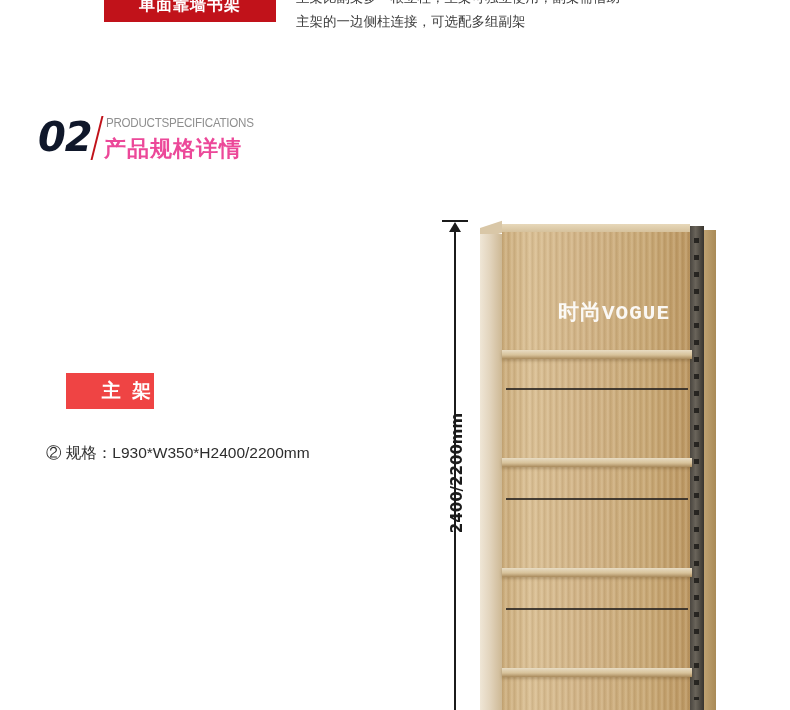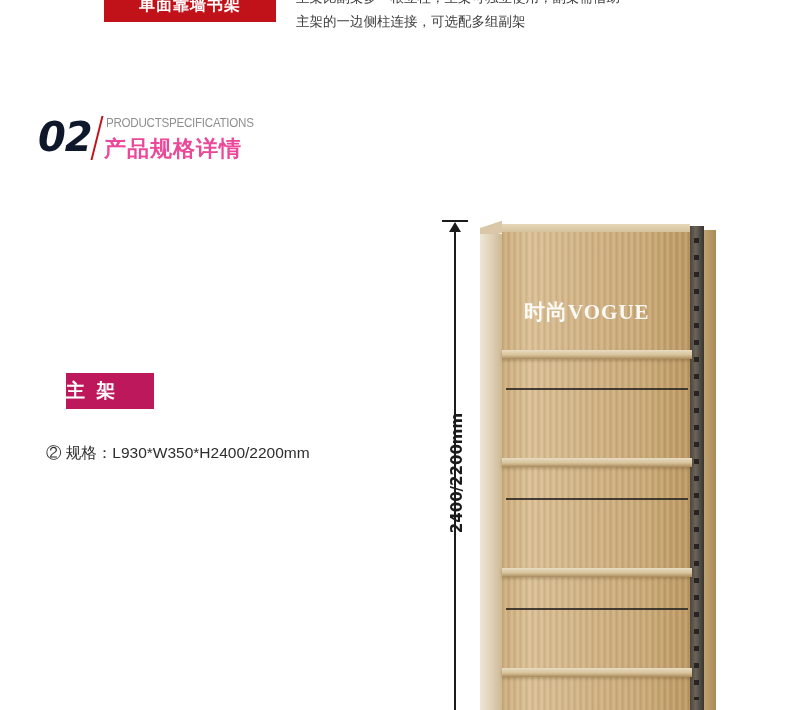--- a/index.html
+++ b/index.html
@@ -109,25 +109,25 @@
     white-space: nowrap;
   }
 
   
   #main-frame-tag {
     position: absolute;
     left: 66px;
     top: 373px;
     width: 88px;
     height: 36px;
-    background: #be185d;
+    background: #ef4444;
     color: #ffffff;
     font-size: 19px;
     font-weight: bold;
-    text-align: left;
+    text-align: right;
     line-height: 36px;
     letter-spacing: 3px;
   }
   #feature-list {
     position: absolute;
     left: 46px;
     top: 436px;
     width: 420px;
     color: #2d2d2d;
     font-size: 15.5px;
@@ -282,28 +282,28 @@
     background: #2a2622;
     opacity: 0.85;
   }
 
   
   #watermark {
     position: absolute;
     left: 44px;
     top: 78px;
     width: 180px;
-    text-align: left;
+    text-align: center;
     color: #ffffff;
     font-size: 21px;
     font-weight: bold;
     letter-spacing: 1px;
     opacity: 0.92;
     white-space: nowrap;
-    font-family: Liberation Serif, serif;
+    font-family: Liberation Mono, monospace;
   }
 </style>
 </head>
 <body>
 
 <div id="top-strip">
   <div id="top-tag">单面靠墙书架</div>
   <div id="top-desc">
     <div>主架比副架多一根立柱，主架可独立使用，副架需借助</div>
     <div>主架的一边侧柱连接，可选配多组副架</div>

